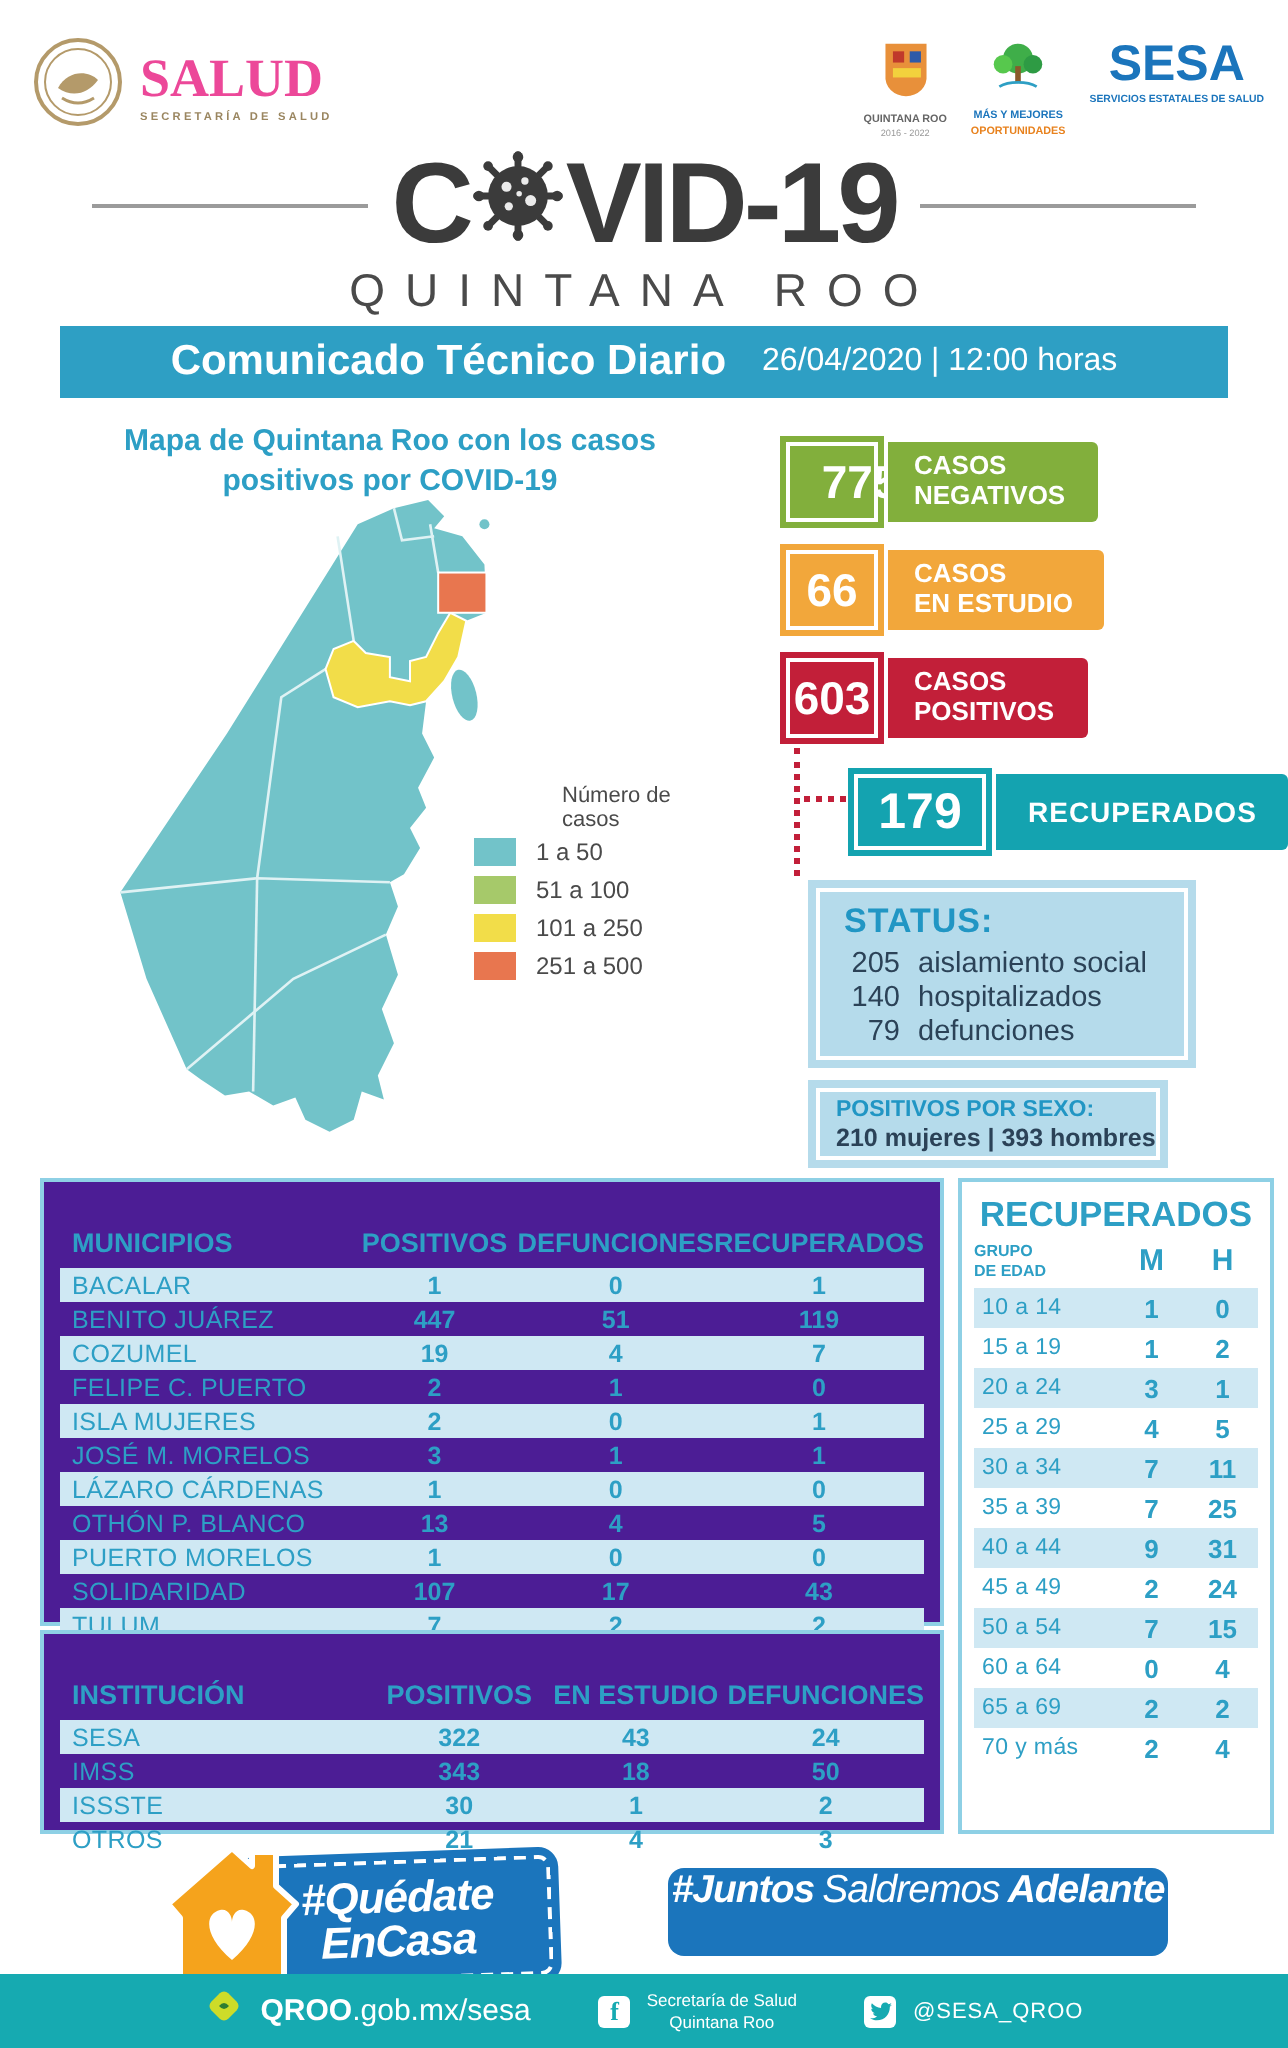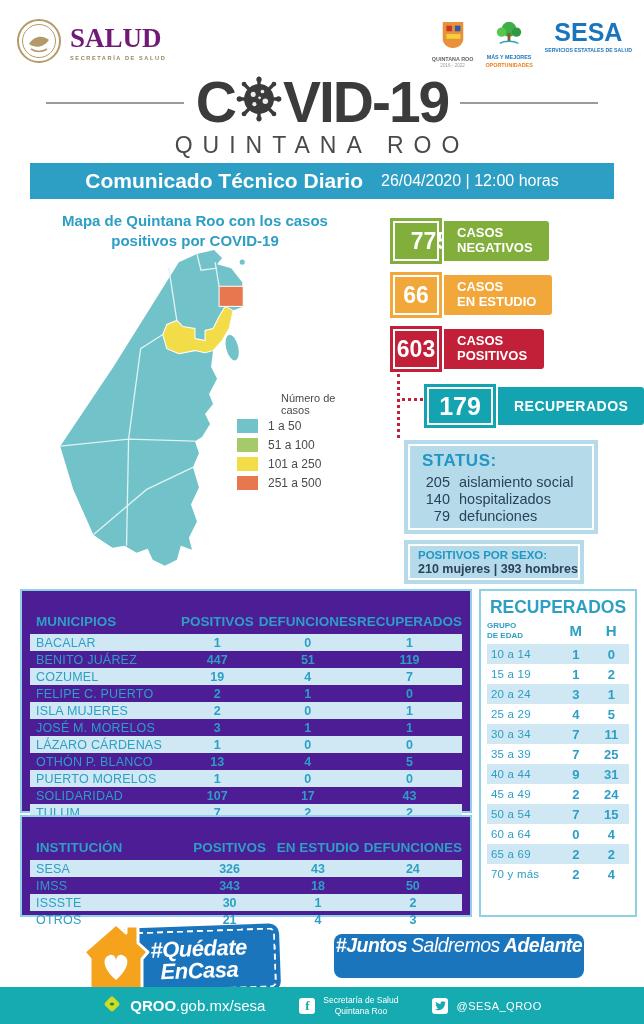--- a/index.html
+++ b/index.html
@@ -1,21 +1,21 @@
 <!DOCTYPE html>
 <html><head>
 <meta charset="utf-8">
 <style>
   html,body{margin:0;padding:0;background:#fff;}
   #page{position:relative;width:644px;height:1024px;background:#fff;overflow:hidden;
         font-family:"Liberation Sans",sans-serif;}
 
   
   .salud{position:absolute;left:16px;top:18px;display:flex;align-items:center;gap:8px;}
-  .salud-name{font-family:"Liberation Serif",serif;font-weight:bold;color:#701a75;font-size:27px;line-height:1;}
+  .salud-name{font-family:"Liberation Serif",serif;font-weight:bold;color:#ec4899;font-size:27px;line-height:1;}
   .salud-sub{font-size:5.6px;color:#9a8660;letter-spacing:1.6px;margin-top:3px;font-weight:bold;}
   .logos-right{position:absolute;right:12px;top:20px;display:flex;align-items:flex-start;gap:12px;}
   .mini-logo{text-align:center;}
   .mini-cap1{font-size:5.4px;color:#666;font-weight:bold;margin-top:2px;}
   .mini-cap2{font-size:4.6px;color:#999;margin-top:1px;}
   .cap-blue{color:#1b75bc;}
   .cap-orange{color:#e8821e;}
   .sesa-t{font-size:25px;font-weight:800;color:#1b75bc;line-height:1;}
   .sesa-s{font-size:5.2px;color:#1b75bc;font-weight:bold;margin-top:2px;}
 
@@ -426,21 +426,21 @@
         <tr>
           <th class="h-left">INSTITUCIÓN</th>
           <th>POSITIVOS</th>
           <th>EN ESTUDIO</th>
           <th>DEFUNCIONES</th>
         </tr>
       </thead>
       <tbody>
           <tr>
             <td class="cell-name">SESA</td>
-            <td class="cell-num">326</td>
+            <td class="cell-num">322</td>
             <td class="cell-num">43</td>
             <td class="cell-num">24</td>
           </tr>
           <tr>
             <td class="cell-name">IMSS</td>
             <td class="cell-num">343</td>
             <td class="cell-num">18</td>
             <td class="cell-num">50</td>
           </tr>
           <tr>

